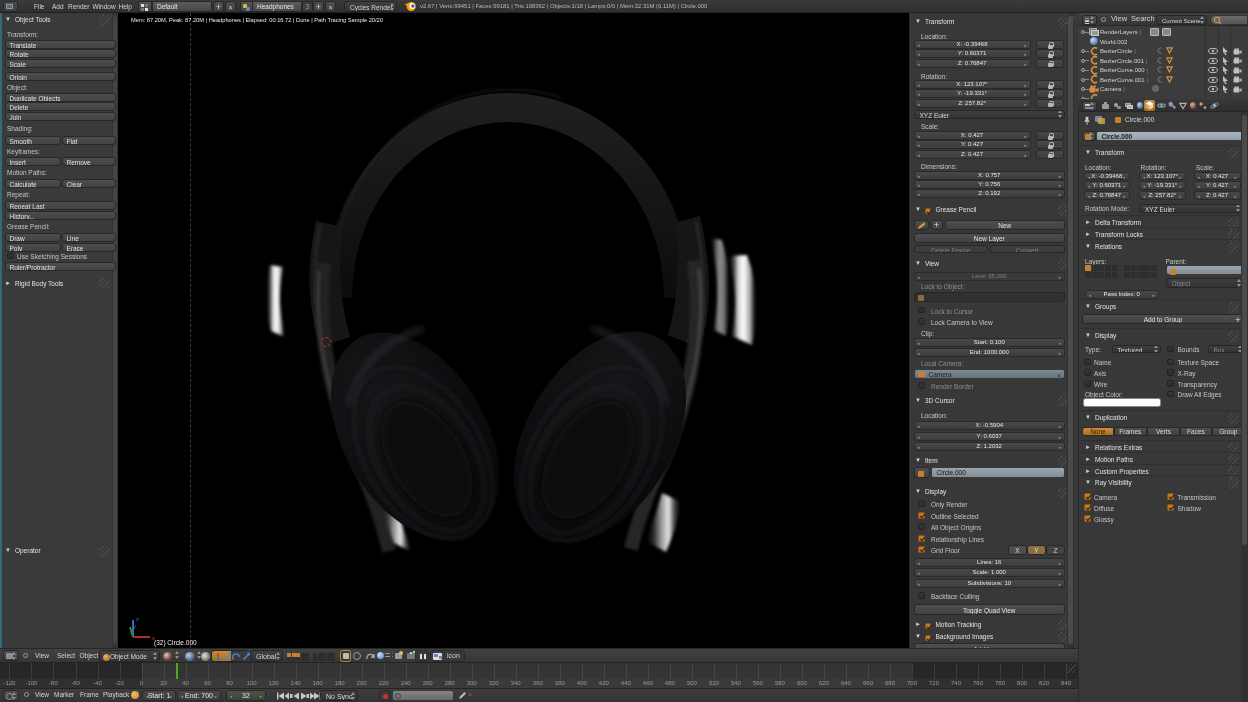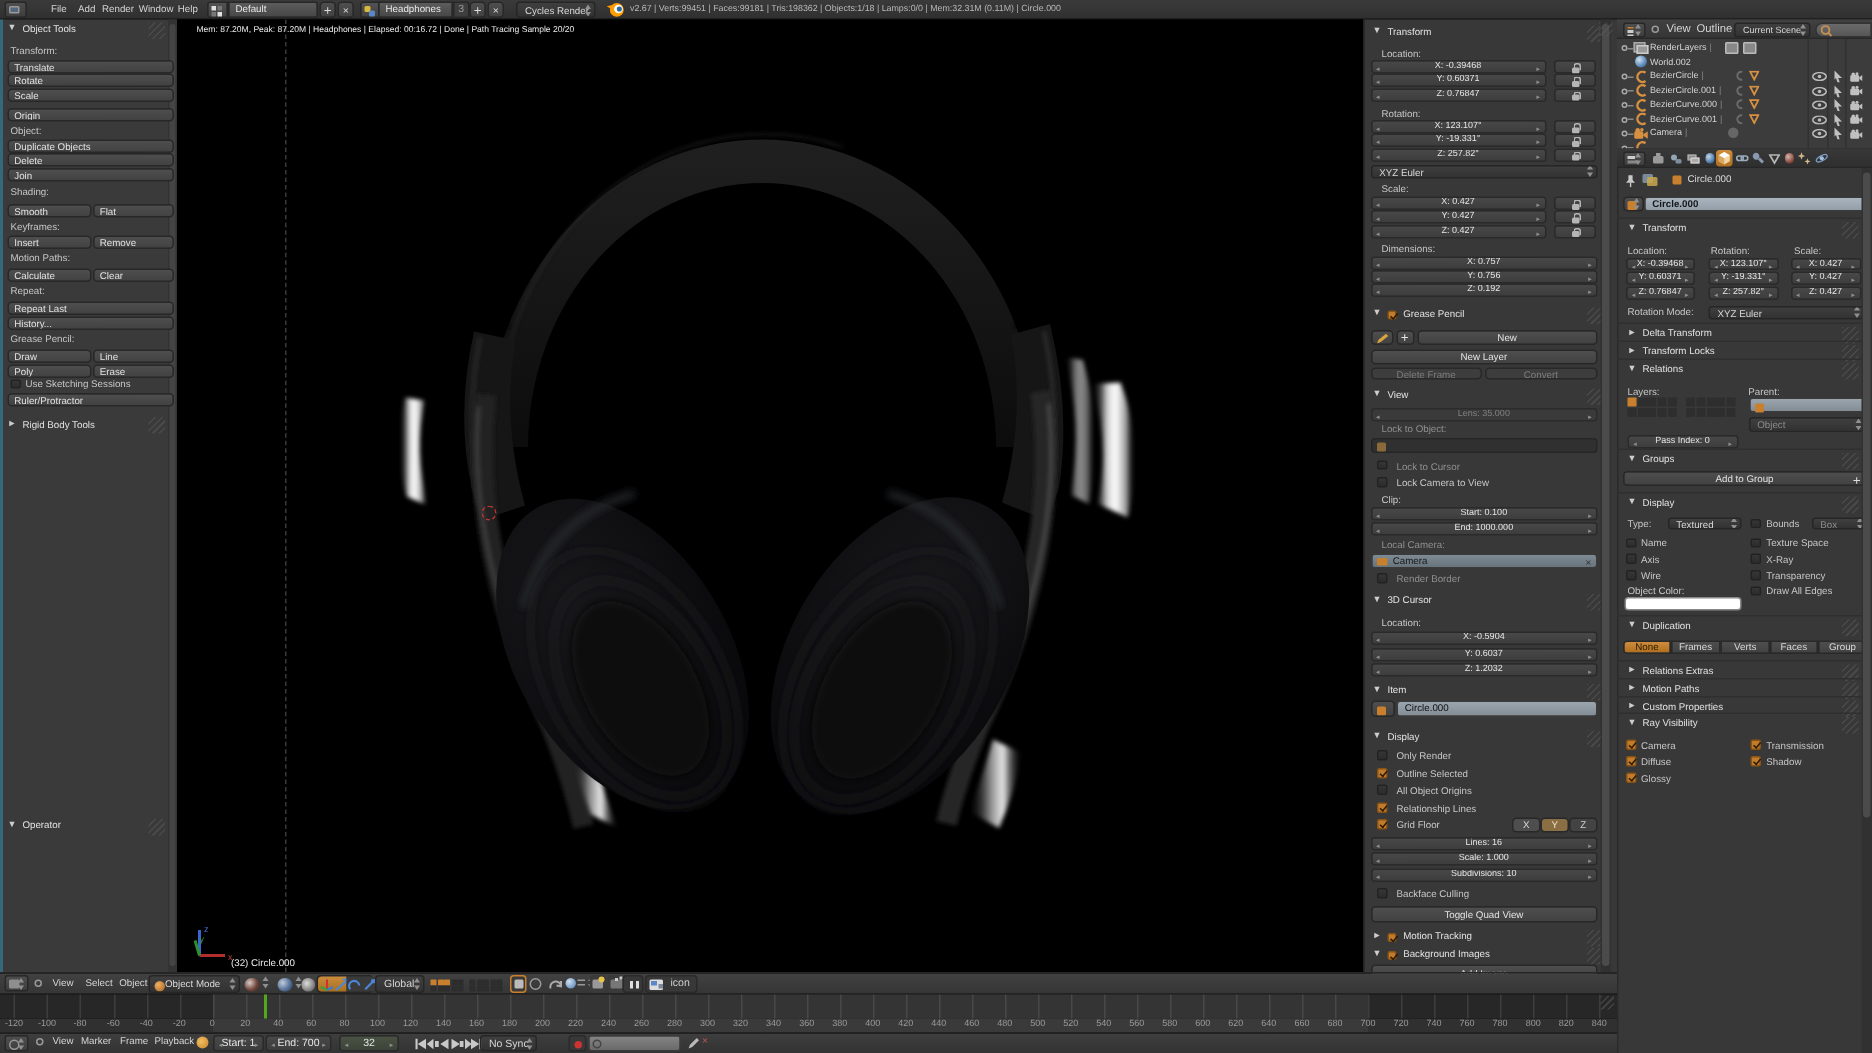--- a/index.html
+++ b/index.html
@@ -535,21 +535,21 @@
 <div class="a" style="left:1078px;top:13px;width:170px;height:86px;background:#3c3c3c"></div>
 <div class="a" style="left:1078px;top:13px;width:170px;height:13px;background:linear-gradient(#414141,#363636);border-bottom:1px solid #282828"></div>
 <div class="a" style="left:1082px;top:14.5px;width:15px;height:10px;background:linear-gradient(#4e4e4e,#3e3e3e);border:1px solid #282828;border-radius:2px">
     <div class="a" style="left:2px;top:2px;width:4px;height:1.5px;background:#c8802e"></div>
     <div class="a" style="left:2px;top:4.5px;width:4px;height:1.5px;background:#ccc"></div>
     <div class="a" style="left:2px;top:7px;width:4px;height:1.5px;background:#ccc"></div>
     <div class="ar"></div>
   </div>
 <div class="a" style="left:1101px;top:17px;width:5px;height:5px;border:1px solid #9a9a9a;border-radius:50%"></div>
 <div class="mnu" style="left:1111px;top:13px;font-size:7.5px;line-height:12px">View</div>
-<div class="mnu" style="left:1131px;top:13px;font-size:7.5px;line-height:12px">Outline</div>
+<div class="mnu" style="left:1131px;top:13px;font-size:7.5px;line-height:12px">Search</div>
 <div class="dd" style="left:1156px;top:14.5px;width:51px;height:10.5px;line-height:9px;font-size:6px">Current Scene<span class="ar"></span></div>
 <div class="a" style="left:1210px;top:14.5px;width:38px;height:10.5px;background:linear-gradient(#6a6a6a,#565656);border:1px solid #333;border-radius:5px 0 0 5px">
     <svg width="9" height="9" viewBox="0 0 9 9" style="position:absolute;left:2px;top:0.5px">
       <circle cx="4" cy="4" r="2.6" fill="none" stroke="#c89050" stroke-width="1.2"></circle>
       <line x1="6" y1="6" x2="8" y2="8" stroke="#c89050" stroke-width="1.2"></line>
     </svg>
   </div>
 <div class="a" style="left:1078px;top:27px;width:170px;height:9.5px">
     <div class="a" style="left:3px;top:3px;width:4px;height:4px;border:1px solid #aaa;border-radius:50%"></div>
     <div class="a" style="left:7px;top:4.5px;width:4px;height:1px;background:#888"></div>

